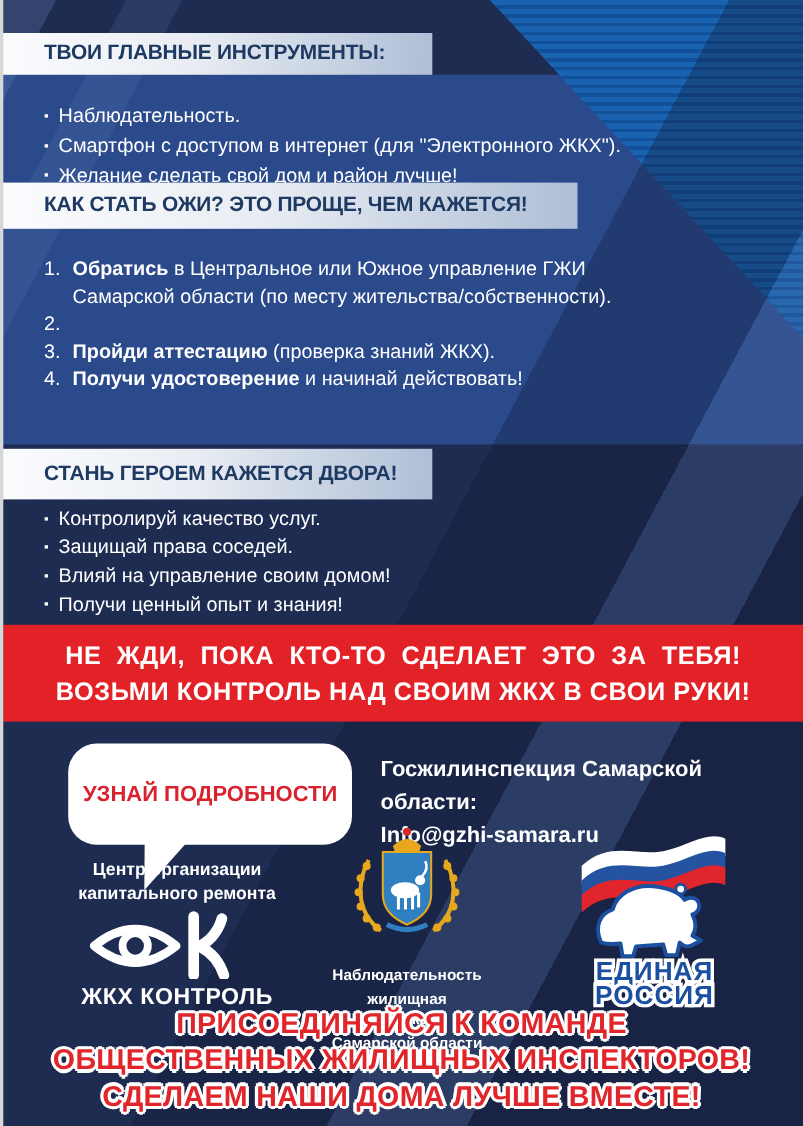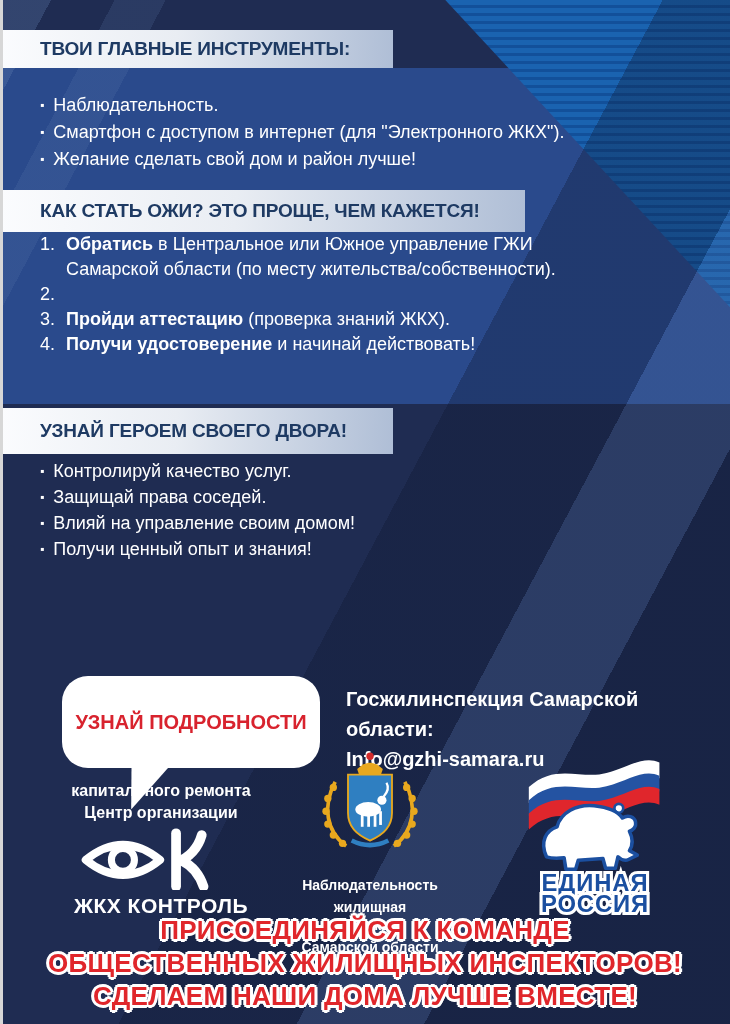--- a/index.html
+++ b/index.html
@@ -21,21 +21,21 @@
     rgba(12,20,44,0.30) 52% 66%,
     rgba(88,118,168,0.22) 66% 76%,
     rgba(12,20,44,0.34) 76% 100%);}
   .edge-left{position:absolute;left:0;top:0;width:3px;height:100%;background:#d7d7d7;}
   
   .band{position:absolute;left:0;display:flex;align-items:center;
     padding-left:40px;box-sizing:border-box;
     background:linear-gradient(93deg,#fbfcfe 0%,#e9edf3 45%,#afbed6 100%);
     color:#1e3a63;font-weight:bold;font-size:19px;letter-spacing:-0.2px;}
   .band1{top:30px;width:393px;height:38px;}
-  .band2{top:166px;width:525px;height:42px;margin-top:24px;}
+  .band2{top:166px;width:525px;height:42px;}
   .band3{top:408px;width:393px;height:46px;}
   
   .bullets{position:absolute;left:40px;margin:0;padding:0;list-style:none;
     color:#fff;font-size:18px;}
   .bullets li{line-height:27px;}
   .bullets li::before{content:'▪';font-size:12px;margin-right:9px;vertical-align:2px;}
   .bullets1{top:92px;}
   .bullets2{top:458px;line-height:26px;}
   .bullets2 li{line-height:26px;}
   .steps{position:absolute;left:40px;top:232px;width:580px;color:#fff;font-size:18px;}
@@ -105,41 +105,45 @@
       <span class="num">3.</span>
       <p><b>Пройди аттестацию</b><span> (проверка знаний ЖКХ).</span></p>
     </div>
     <div class="step">
       <span class="num">4.</span>
       <p><b>Получи удостоверение</b><span> и начинай действовать!</span></p>
     </div>
   </div>
 
   <div class="band band3">
-    <span>УЗНАЙ ГЕРОЕМ СВОЕГО ДВОРА!</span>
+    <span>СТАНЬ ГЕРОЕМ КАЖЕТСЯ ДВОРА!</span>
   </div>
   <ul class="bullets bullets2">
     <li>Контролируй качество услуг.</li>
     <li>Защищай права соседей.</li>
     <li>Влияй на управление своим домом!</li>
     <li>Получи ценный опыт и знания!</li>
   </ul>
 
+  <div class="banner">
+    <div class="l1">НЕ ЖДИ, ПОКА КТО-ТО СДЕЛАЕТ ЭТО ЗА ТЕБЯ!</div>
+    <div class="l2">ВОЗЬМИ КОНТРОЛЬ НАД СВОИМ ЖКХ В СВОИ РУКИ!</div>
+  </div>
 
   <div class="bubble">
     <div>УЗНАЙ ПОДРОБНОСТИ</div>
   </div>
   <div class="contact">
     <div>Госжилинспекция Самарской области:</div>
     <div>Info@gzhi-samara.ru</div>
   </div>
 
   <div class="logo-zhkh">
+    <div class="cap">Центр организации</div>
     <div class="cap">капитального ремонта</div>
-    <div class="cap">Центр организации</div>
     <svg width="180" height="62" viewBox="0 0 190 70">
       <path d="M10 36 Q52 2 94 36 Q52 70 10 36 Z" fill="none" stroke="#fff" stroke-width="9" stroke-linejoin="round"></path>
       <circle cx="52" cy="36" r="13" fill="none" stroke="#fff" stroke-width="8"></circle>
       <path d="M112 6 L112 66" stroke="#fff" stroke-width="11" stroke-linecap="round" fill="none"></path>
       <path d="M113 38 C127 34 137 22 141 8" stroke="#fff" stroke-width="11" stroke-linecap="round" fill="none"></path>
       <path d="M119 37 C131 43 139 54 143 66" stroke="#fff" stroke-width="11" stroke-linecap="round" fill="none"></path>
     </svg>
     <div class="lbl">ЖКХ КОНТРОЛЬ</div>
   </div>
 

